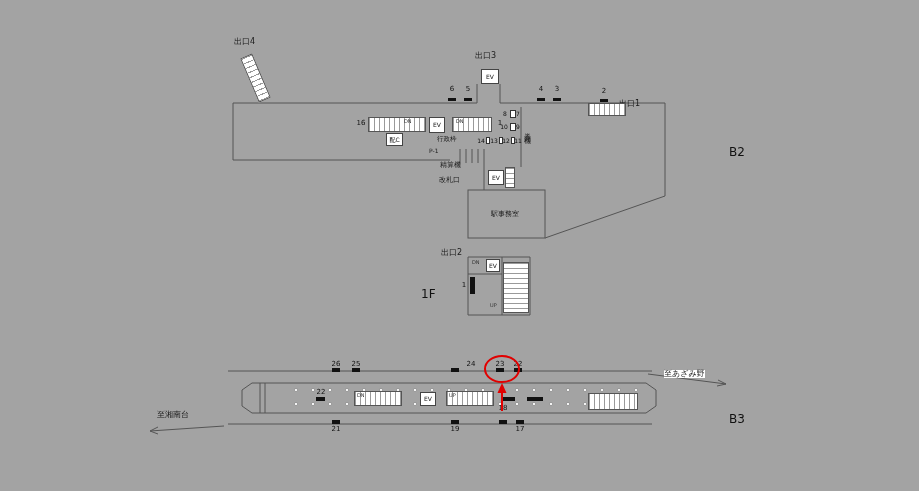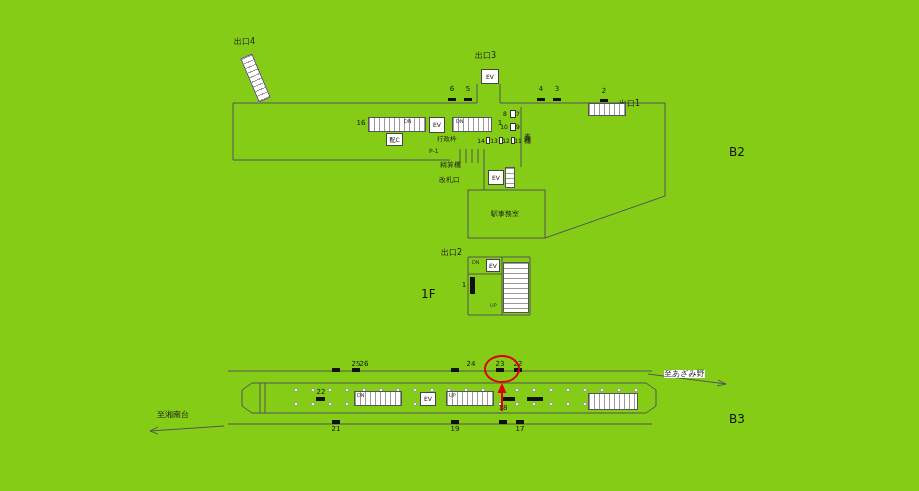--- a/index.html
+++ b/index.html
@@ -1,16 +1,16 @@
 <!DOCTYPE html>
 <html><head>
 <meta charset="utf-8">
 <style>
   html,body{margin:0;padding:0;background:#fff;}
-  .canvas{position:relative;width:919px;height:491px;background:#84cc16;overflow:hidden;
+  .canvas{position:relative;width:919px;height:491px;background:#a3a3a3;overflow:hidden;
           font-family:"DejaVu Sans",sans-serif;color:#222;}
   svg.layer{position:absolute;left:0;top:0;}
   svg.layer path, svg.layer rect{fill:none;stroke:#555;stroke-width:1;}
   svg.layer .dot{fill:#fff;stroke:#8d8d8d;stroke-width:0.8;}
   svg.layer .red-stroke{stroke:#e10000;stroke-width:2;fill:none;}
   svg.layer .red-fill{fill:#e10000;stroke:none;}
   .lbl{position:absolute;font-size:8px;line-height:1;white-space:nowrap;color:#1a1a1a;}
   .lbl-s{position:absolute;font-size:7px;line-height:1;white-space:nowrap;color:#1a1a1a;}
   .flr{position:absolute;font-size:12px;line-height:1;color:#111;}
   .num{position:absolute;font-size:7px;line-height:1;color:#111;transform:translateX(-50%);white-space:nowrap;}
@@ -149,21 +149,21 @@
 
   <div class="lbl" style="left:441px;top:249px;">出口2</div>
   <div class="flr" style="left:421px;top:288px;">1F</div>
   <div class="tiny" style="left:472px;top:260px;">DN</div>
   <div class="evbox" style="left:486px;top:259px;width:14px;height:13px;">EV</div>
   <div class="treads-y" style="left:503px;top:262px;width:26px;height:51px;"></div>
   <div class="tick" style="left:470px;top:277px;width:5px;height:17px;"></div>
   <div class="num" style="left:464px;top:282px;">1</div>
   <div class="tiny" style="left:490px;top:303px;">UP</div>
 
-  <div class="num" style="left:336px;top:361px;margin-left:28px;">26</div>
+  <div class="num" style="left:336px;top:361px;">26</div>
   <div class="num" style="left:356px;top:361px;">25</div>
   <div class="num" style="left:471px;top:361px;">24</div>
   <div class="num" style="left:500px;top:361px;">23</div>
   <div class="num" style="left:518px;top:361px;">22</div>
   <div class="tick" style="left:332px;top:368px;width:8px;height:4px;"></div>
   <div class="tick" style="left:352px;top:368px;width:8px;height:4px;"></div>
   <div class="tick" style="left:451px;top:368px;width:8px;height:4px;"></div>
   <div class="tick" style="left:496px;top:368px;width:8px;height:4px;"></div>
   <div class="tick" style="left:514px;top:368px;width:8px;height:4px;"></div>
 

